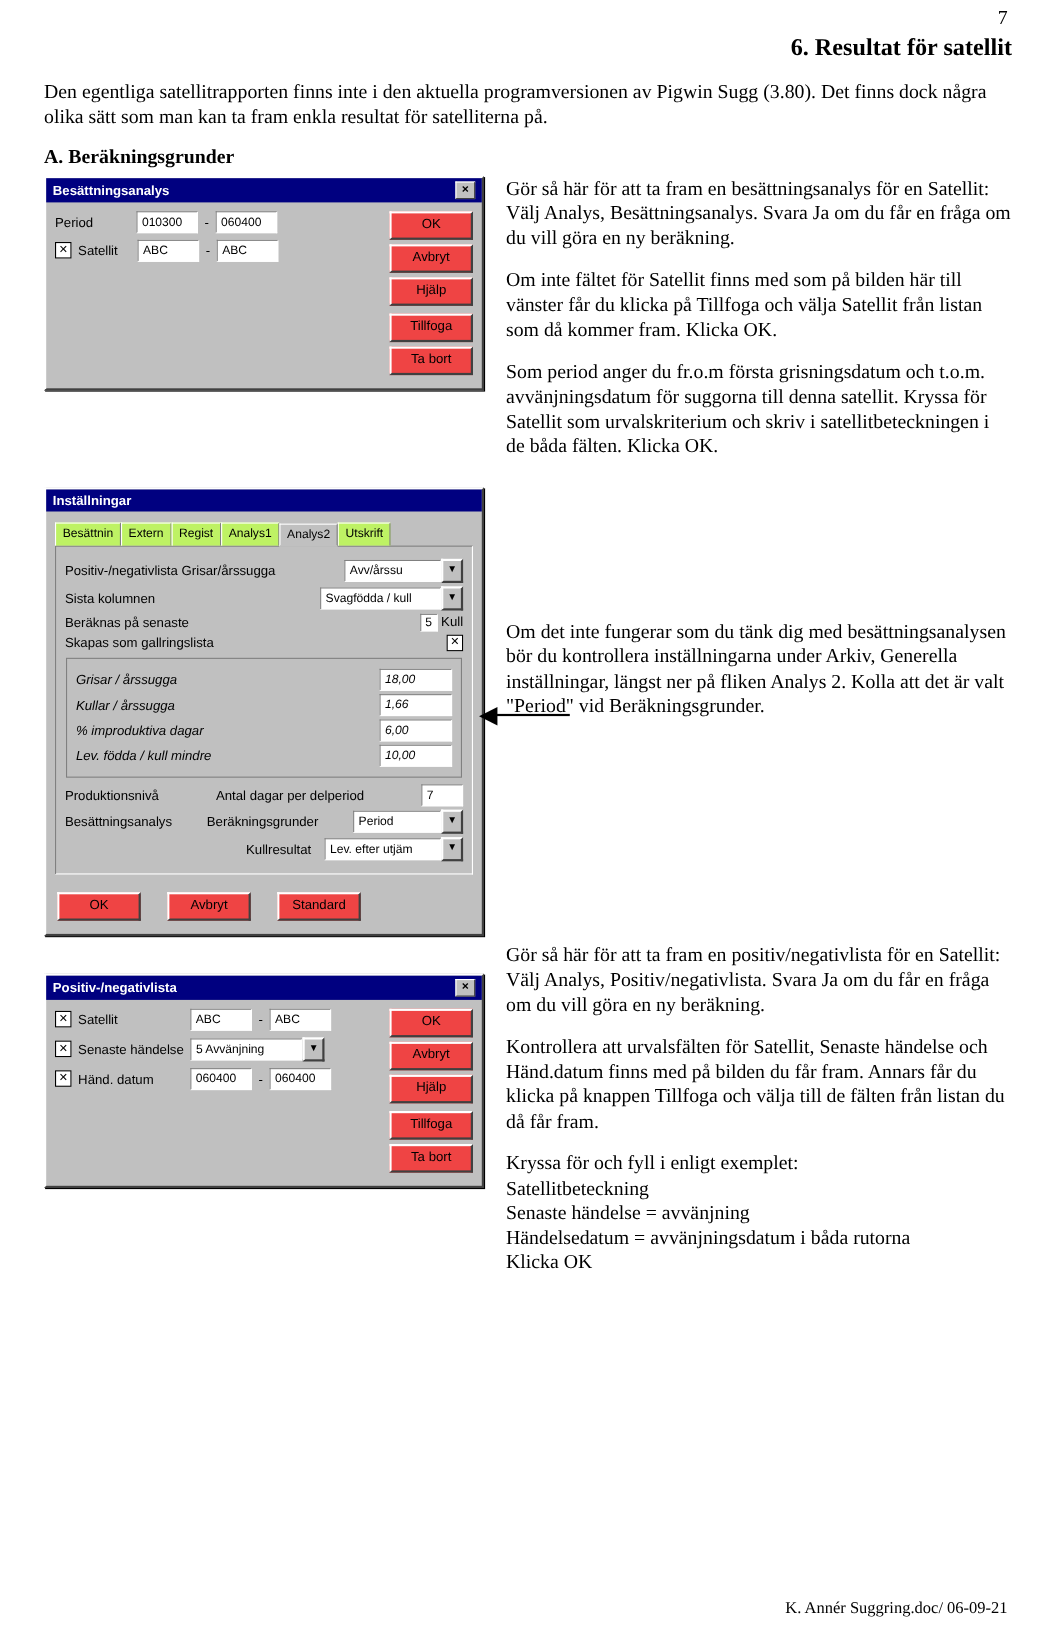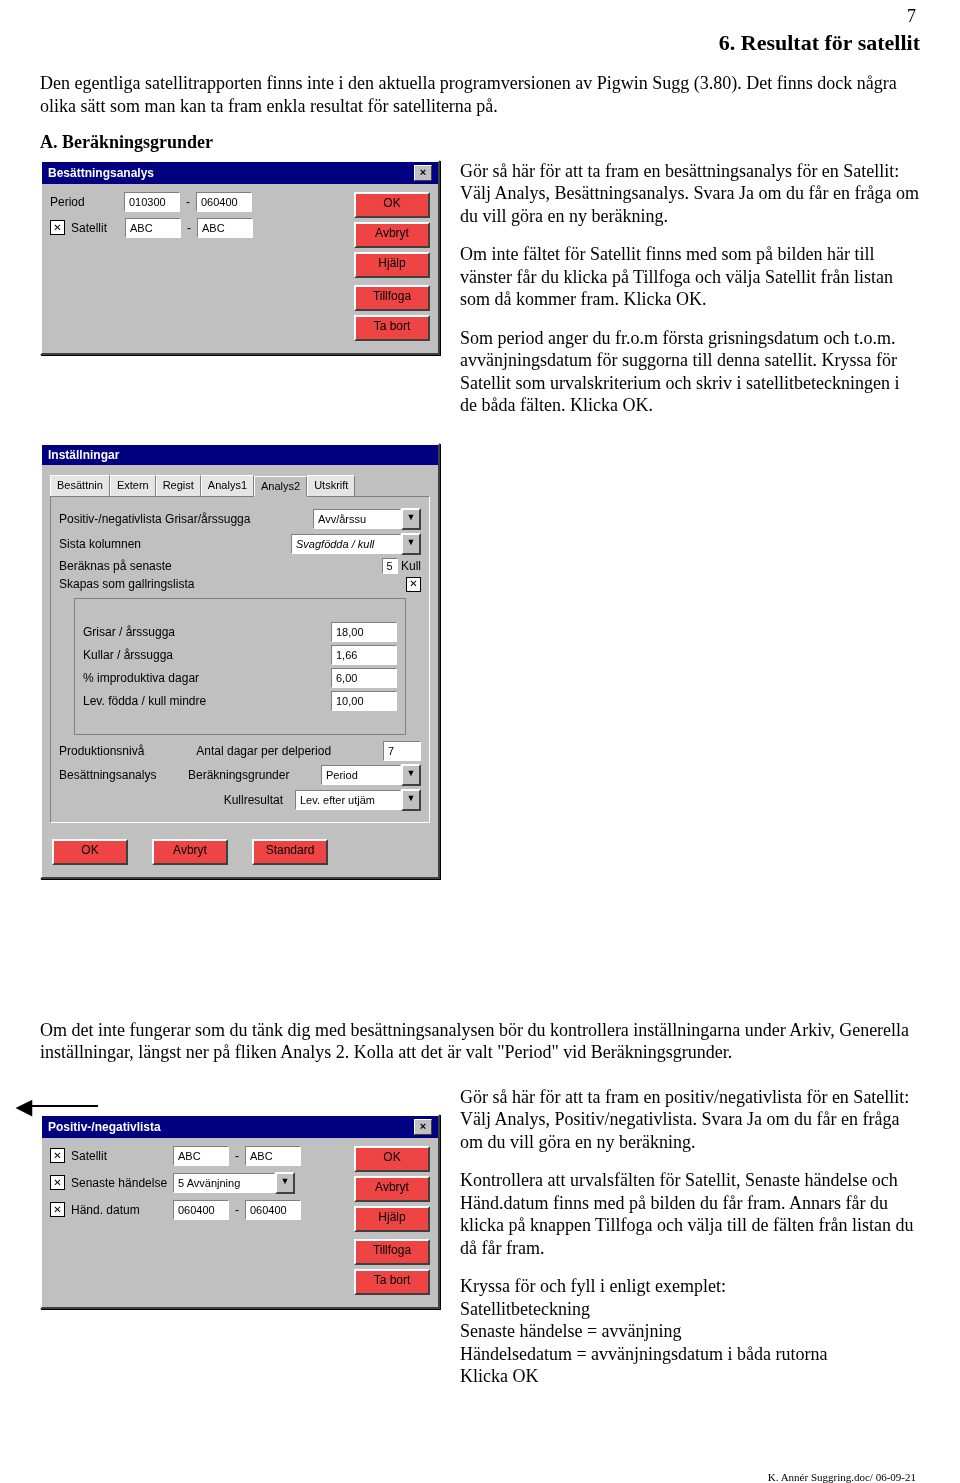--- a/index.html
+++ b/index.html
@@ -5,38 +5,38 @@
   body{margin:0;background:#fff;font-family:"Times New Roman",serif;color:#000;}
   .page{width:960px;min-height:1483px;margin:0 auto;position:relative;padding:18px 40px 30px 40px;box-sizing:border-box;}
   .pageno{position:absolute;right:44px;top:6px;font-size:18px;}
   h1{font-size:22px;font-weight:bold;margin:12px 0 16px 0;text-align:right;}
   p{font-size:18px;margin:0 0 14px 0;line-height:1.25;}
   .section-sub{font-size:18px;margin:12px 0 2px 0;}
   .section-sub b{font-weight:bold;}
   .two-col{display:flex;align-items:flex-start;gap:20px;}
   .right-text{flex:1;}
   .right-text p{margin-bottom:16px;}
-  .footer{position:absolute;right:44px;bottom:0;font-size:11px;}
+  .footer{position:absolute;right:44px;bottom:12px;font-size:15px;}
   
   .dlg{background:#c0c0c0;border:2px solid #fff;border-right-color:#404040;border-bottom-color:#404040;font-family:Tahoma,Arial,sans-serif;font-size:12px;box-shadow:1px 1px 0 #000;}
   .ttl{background:#000080;color:#fff;padding:3px 6px;display:flex;justify-content:space-between;align-items:center;font-weight:bold;}
   .ttl .x{background:#c0c0c0;color:#000;width:16px;height:14px;line-height:13px;text-align:center;border:1px solid #fff;border-right-color:#404040;border-bottom-color:#404040;font-size:11px;}
   .body95{padding:8px;justify-content:space-between;}
   .row95{display:flex;align-items:center;margin-bottom:6px;gap:6px;}
   .lbl95{min-width:68px;}
   .chk{width:13px;height:13px;border:1px solid #000;background:#fff;display:flex;align-items:center;justify-content:center;font-size:10px;line-height:10px;}
   .inp{background:#fff;border:1px solid #808080;border-right-color:#fff;border-bottom-color:#fff;padding:1px 4px;min-width:46px;height:16px;line-height:16px;font-size:11px;}
   .btn95{background:#ef4444;border:2px solid #fff;border-right-color:#404040;border-bottom-color:#404040;min-width:72px;height:22px;line-height:18px;text-align:center;margin-bottom:4px;font-size:12px;}
   .btncol{display:flex;flex-direction:column;align-items:stretch;margin-left:auto;}
   .sep{height:3px;}
   .tabs95{display:flex;gap:0;margin-top:2px;}
-  .tab95{padding:3px 6px;background:#e5e5e5;border:1px solid #fff;border-right-color:#808080;border-bottom:none;font-size:11px;}
+  .tab95{padding:3px 6px;background:#bef264;border:1px solid #fff;border-right-color:#808080;border-bottom:none;font-size:11px;}
   .tab95.active{background:#c0c0c0;border-bottom:2px solid #c0c0c0;position:relative;top:1px;}
   .panel95{border:1px solid #fff;border-top-color:#808080;border-left-color:#808080;padding:8px;}
-  .grp95{border:1px solid #808080;margin:6px 15px;padding:20px 8px;}
+  .grp95{border:1px solid #808080;margin:6px 1px;padding:6px 8px;font-style:italic;}
   .kv{display:flex;align-items:center;justify-content:space-between;margin:3px 0;gap:8px;}
   .kv .inp{min-width:56px;}
   .drop{display:flex;align-items:center;}
   .drop .car{width:16px;height:18px;border:2px solid #fff;border-right-color:#404040;border-bottom-color:#404040;background:#c0c0c0;text-align:center;font-size:9px;line-height:14px;}
   .btnrow{display:flex;gap:24px;padding:8px 10px;}
   .arrow{font-size:28px;position:relative;}
 </style>
 </head>
 <body>
 <div class="page">
@@ -84,21 +84,21 @@
     </div>
   </div>
   <div class="right-text">
     <p style="white-space:pre-line;">Gör så här för att ta fram en besättningsanalys för en Satellit:
 Välj Analys, Besättningsanalys. Svara Ja om du får en fråga om du vill göra en ny beräkning.</p>
     <p>Om inte fältet för Satellit finns med som på bilden här till vänster får du klicka på Tillfoga och välja Satellit från listan som då kommer fram. Klicka OK.</p>
     <p>Som period anger du fr.o.m första grisningsdatum och t.o.m. avvänjningsdatum för suggorna till denna satellit. Kryssa för Satellit som urvalskriterium och skriv i satellitbeteckningen i de båda fälten. Klicka OK.</p>
   </div>
 </div>
 
-<div class="two-col" style="margin-top:10px;flex-direction:column;">
+<div class="two-col" style="margin-top:10px;">
   <div style="width:400px;">
     <div class="dlg">
       <div class="ttl">
         <span>Inställningar</span>
       </div>
       <div class="body95">
         <div class="tabs95">
           <div class="tab95">Besättnin</div>
           <div class="tab95">Extern</div>
           <div class="tab95">Regist</div>
@@ -110,21 +110,21 @@
           <div class="kv">
             <span>Positiv-/negativlista  Grisar/årssugga</span>
             <div class="drop">
                   <span class="inp" style="min-width:78px;">Avv/årssu</span>
                   <span class="car">▼</span>
                 </div>
           </div>
           <div class="kv">
             <span>Sista kolumnen</span>
             <div class="drop">
-                  <span class="inp" style="min-width:100px;font-style:italic;">Svagfödda / kull</span>
+                  <span class="inp" style="min-width:100px;">Svagfödda / kull</span>
                   <span class="car">▼</span>
                 </div>
           </div>
           <div class="kv">
             <span>Beräknas på senaste</span>
             <span><span class="inp" style="min-width:26px;">5</span>&nbsp;<span>Kull</span></span>
           </div>
           <div class="kv">
             <span>Skapas som gallringslista</span>
             <span class="chk">✕</span>

